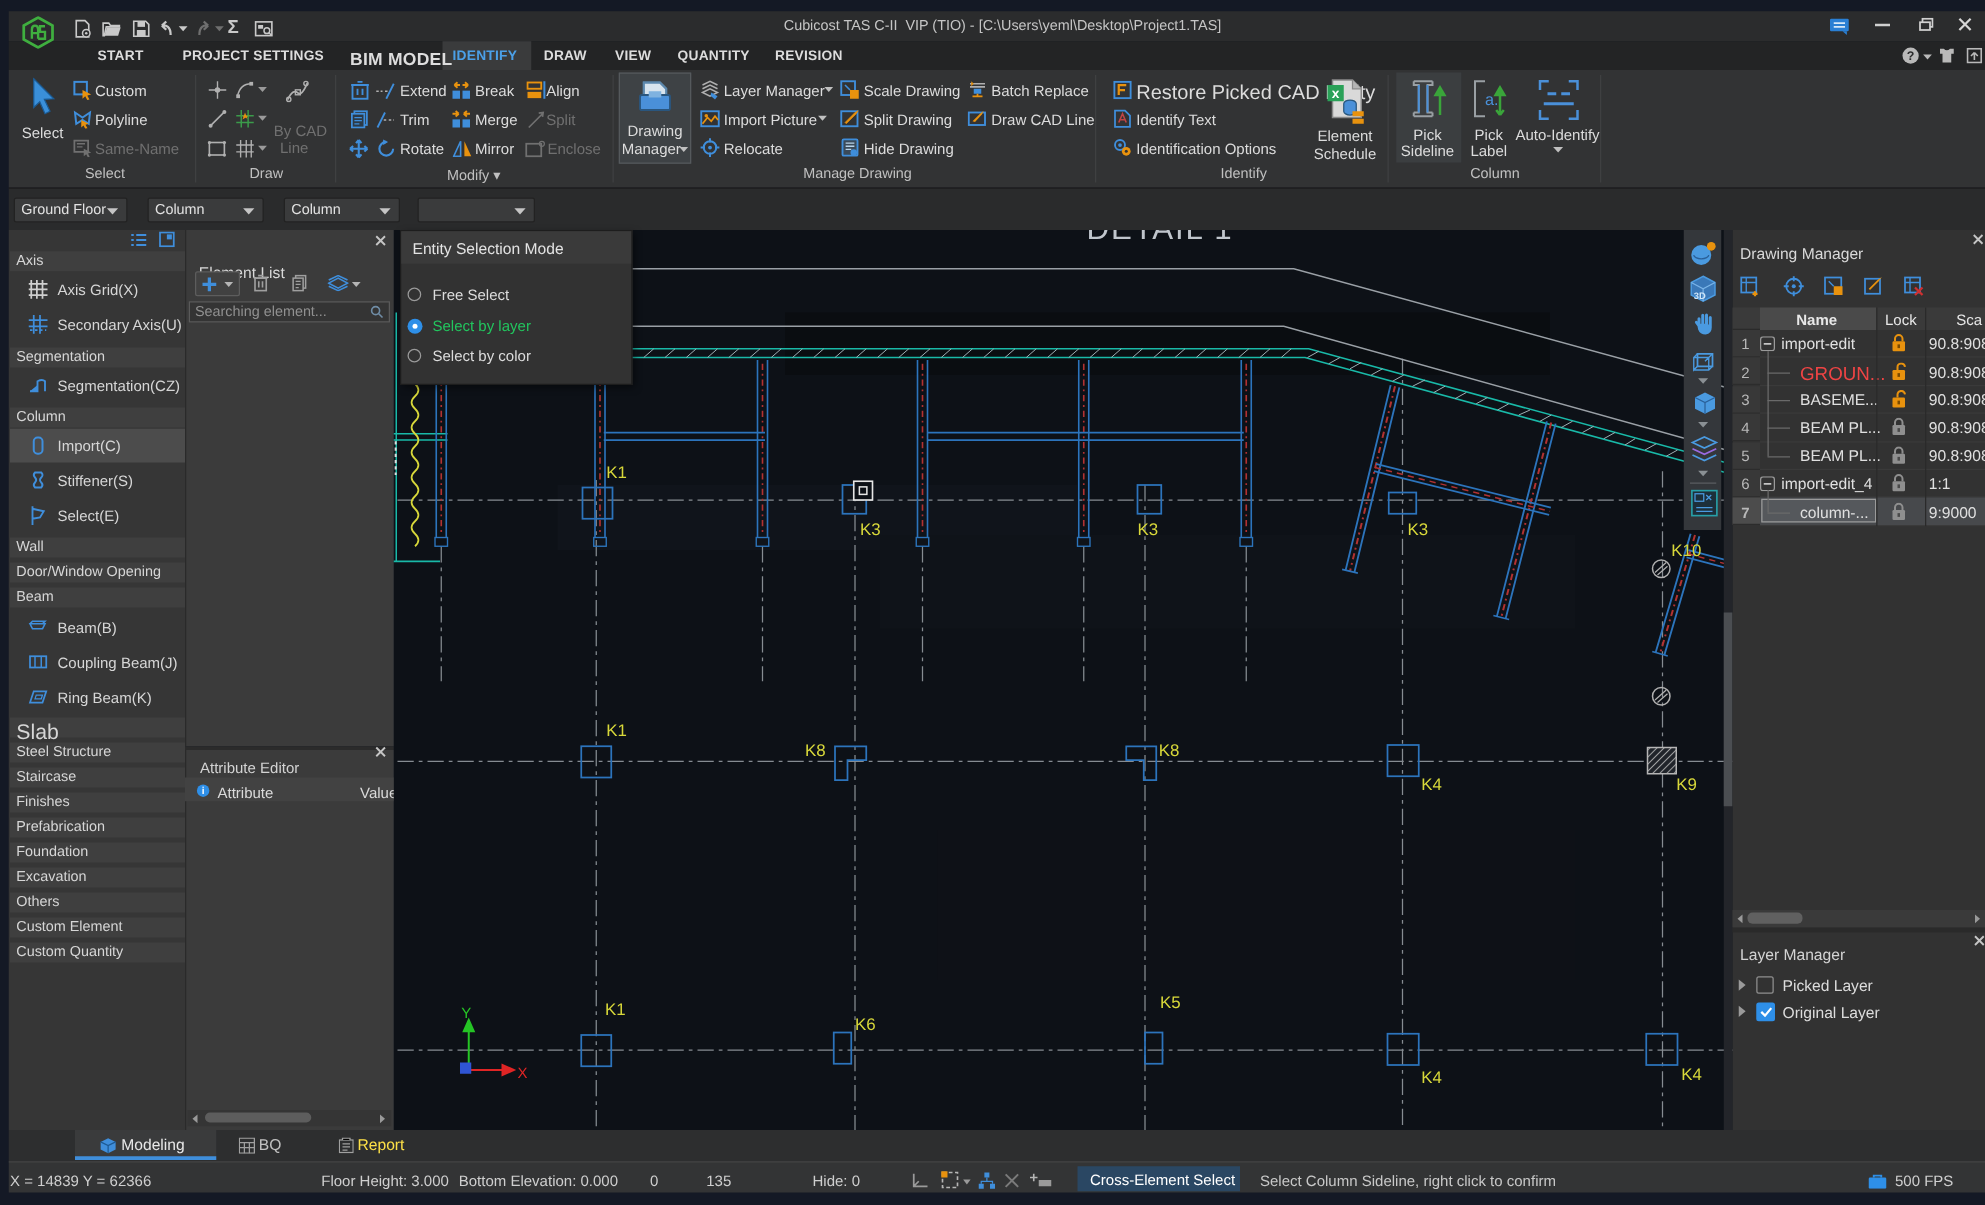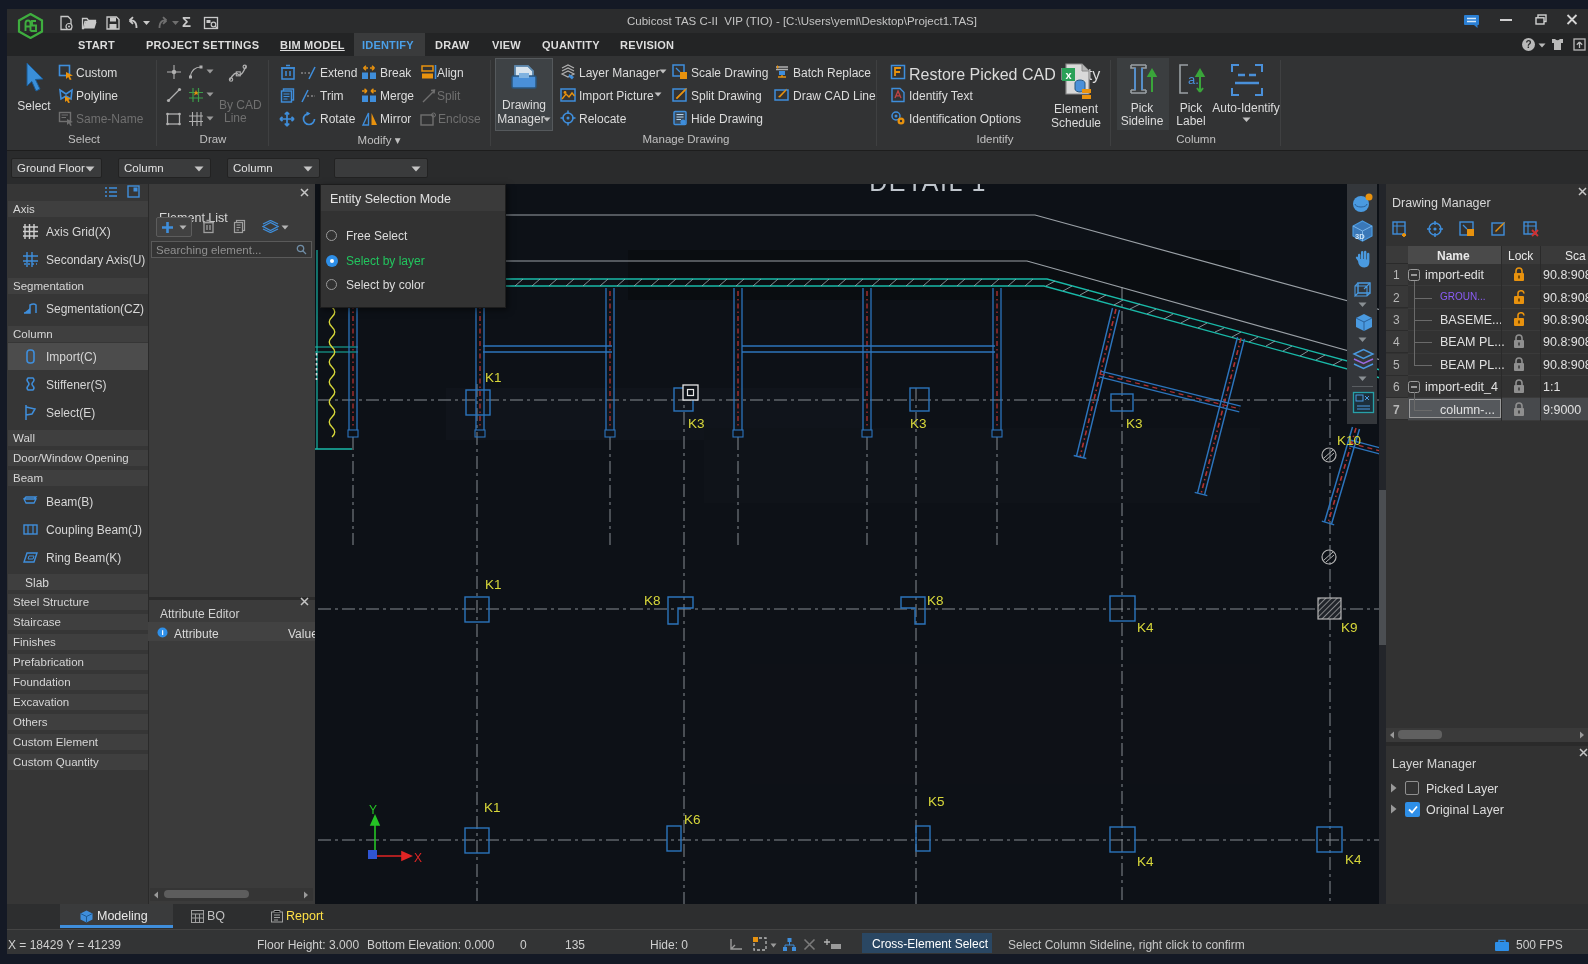--- a/index.html
+++ b/index.html
@@ -65,21 +65,21 @@
 <svg class="ab" style="left:1535px;top:14px;" width="12" height="11" viewBox="0 0 12 11">
       <rect x="3" y="1" width="8" height="6.5" fill="none" stroke="#d0d0d0" stroke-width="1.4"></rect>
       <rect x="1" y="3.8" width="8" height="6.2" fill="#2b2c2d" stroke="#d0d0d0" stroke-width="1.4"></rect>
     </svg>
 <svg class="ab" style="left:1566px;top:14px;" width="12" height="11" viewBox="0 0 12 11">
       <path d="M1.5 1 L10.5 10 M10.5 1 L1.5 10" stroke="#d5d5d5" stroke-width="1.8"></path>
     </svg>
 <div class="ab" style="left:354px;top:33px;width:71px;height:23px;background:#3a3b3c;"></div>
 <div class="txt" style="left:78px;top:39px;font-size:11px;font-weight:bold;color:#dddddd;letter-spacing:0.2px;">START</div>
 <div class="txt" style="left:146px;top:39px;font-size:11px;font-weight:bold;color:#dddddd;letter-spacing:0.2px;">PROJECT SETTINGS</div>
-<div class="txt" style="left:280px;top:39px;font-size:11px;font-weight:bold;color:#dddddd;letter-spacing:0.2px;text-decoration:underline;">BIM MODEL</div>
+<div class="txt" style="left:280px;top:39px;font-size:14px;font-weight:bold;color:#dddddd;letter-spacing:0.2px;">BIM MODEL</div>
 <div class="txt" style="left:362px;top:39px;font-size:11px;font-weight:bold;color:#4ba0e8;letter-spacing:0.2px;">IDENTIFY</div>
 <div class="txt" style="left:435px;top:39px;font-size:11px;font-weight:bold;color:#dddddd;letter-spacing:0.2px;">DRAW</div>
 <div class="txt" style="left:492px;top:39px;font-size:11px;font-weight:bold;color:#dddddd;letter-spacing:0.2px;">VIEW</div>
 <div class="txt" style="left:542px;top:39px;font-size:11px;font-weight:bold;color:#dddddd;letter-spacing:0.2px;">QUANTITY</div>
 <div class="txt" style="left:620px;top:39px;font-size:11px;font-weight:bold;color:#dddddd;letter-spacing:0.2px;">REVISION</div>
 <svg class="ab" style="left:1521px;top:37px;" width="15" height="15" viewBox="0 0 15 15">
       <circle cx="7.5" cy="7.5" r="6.5" fill="#b9b9b9"></circle>
       <text x="7.5" y="11" font-size="10" font-weight="bold" text-anchor="middle" fill="#2b2c2d">?</text>
     </svg>
 <svg class="ab" style="left:1538px;top:43px;" width="8" height="5" viewBox="0 0 8 5">
@@ -417,21 +417,21 @@
       <rect x="2" y="4" width="13" height="9" fill="none" stroke="#3f8edb" stroke-width="1.4"></rect>
       <path d="M6 4 V13 M11 4 V13" stroke="#3f8edb" stroke-width="1.2"></path>
     </svg>
 <div class="txt" style="left:46px;top:523px;color:#d6d6d6;font-size:12px;">Coupling Beam(J)</div>
 <svg class="ab" style="left:22px;top:549px;" width="17" height="17" viewBox="0 0 17 17">
       <path d="M5 4 H15 L12 13 H2 Z" fill="none" stroke="#3f8edb" stroke-width="1.4"></path>
       <path d="M7 7 H12 L11 10 H6 Z" fill="none" stroke="#3f8edb" stroke-width="1"></path>
     </svg>
 <div class="txt" style="left:46px;top:551px;color:#d6d6d6;font-size:12px;">Ring Beam(K)</div>
 <div class="ab" style="left:8px;top:574px;width:140px;height:16px;background:#3f3f3f;"></div>
-<div class="txt" style="left:13px;top:576px;color:#d6d6d6;font-size:12px;margin-left:12px;">Slab</div>
+<div class="txt" style="left:13px;top:576px;color:#d6d6d6;font-size:17px;">Slab</div>
 <div class="ab" style="left:8px;top:594px;width:140px;height:16px;background:#3f3f3f;"></div>
 <div class="txt" style="left:13px;top:596px;color:#d6d6d6;font-size:11.5px;">Steel Structure</div>
 <div class="ab" style="left:8px;top:614px;width:140px;height:16px;background:#3f3f3f;"></div>
 <div class="txt" style="left:13px;top:616px;color:#d6d6d6;font-size:11.5px;">Staircase</div>
 <div class="ab" style="left:8px;top:634px;width:140px;height:16px;background:#3f3f3f;"></div>
 <div class="txt" style="left:13px;top:636px;color:#d6d6d6;font-size:11.5px;">Finishes</div>
 <div class="ab" style="left:8px;top:654px;width:140px;height:16px;background:#3f3f3f;"></div>
 <div class="txt" style="left:13px;top:656px;color:#d6d6d6;font-size:11.5px;">Prefabrication</div>
 <div class="ab" style="left:8px;top:674px;width:140px;height:16px;background:#3f3f3f;"></div>
 <div class="txt" style="left:13px;top:676px;color:#d6d6d6;font-size:11.5px;">Foundation</div>
@@ -765,21 +765,21 @@
 <div class="txt" style="left:1425px;top:268px;color:#e0e0e0;font-size:12.5px;">import-edit</div>
 <svg class="ab" style="left:1512px;top:267px;" width="14" height="15" viewBox="0 0 14 15">
       <rect x="2" y="6" width="10" height="8" rx="1" fill="#e8920e"></rect>
       <path d="M4 6 V4 a3 3 0 0 1 6 0 V6" fill="none" stroke="#e8920e" stroke-width="1.6"></path>
       <rect x="6" y="8.5" width="2" height="3" fill="#7a4a00"></rect>
     </svg>
 <div class="txt" style="left:1543px;top:268px;color:#e0e0e0;font-size:12.5px;">90.8:9086</div>
 <div class="ab" style="left:1386px;top:286px;width:22px;height:22px;background:#383838;border-bottom:1px solid #2c2c2c;"></div>
 <div class="ab" style="left:1408px;top:308px;width:180px;height:1px;background:#3a3a3a;"></div>
 <div class="txt" style="left:1393px;top:291px;color:#b8b8b8;font-size:12px;">2</div>
-<div class="txt" style="left:1440px;top:291px;color:#8b5cf6;font-size:10px;">GROUN...</div>
+<div class="txt" style="left:1440px;top:291px;color:#ef4444;font-size:15px;">GROUN...</div>
 <svg class="ab" style="left:1512px;top:290px;" width="14" height="15" viewBox="0 0 14 15">
       <rect x="2" y="6" width="10" height="8" rx="1" fill="#e8920e"></rect>
       <path d="M6 6 V4 a3 3 0 0 1 6 -0.5" fill="none" stroke="#e8920e" stroke-width="1.6"></path>
       <rect x="6" y="8.5" width="2" height="3" fill="#7a4a00"></rect>
     </svg>
 <div class="txt" style="left:1543px;top:291px;color:#e0e0e0;font-size:12.5px;">90.8:9086</div>
 <div class="ab" style="left:1386px;top:309px;width:22px;height:22px;background:#383838;border-bottom:1px solid #2c2c2c;"></div>
 <div class="ab" style="left:1408px;top:330px;width:180px;height:1px;background:#3a3a3a;"></div>
 <div class="txt" style="left:1393px;top:313px;color:#b8b8b8;font-size:12px;">3</div>
 <div class="txt" style="left:1440px;top:313px;color:#e0e0e0;font-size:12.5px;">BASEME...</div>
@@ -880,21 +880,21 @@
 <svg class="ab" style="left:191px;top:910px;" width="13" height="13" viewBox="0 0 13 13">
       <rect x="0.5" y="0.5" width="12" height="12" fill="none" stroke="#a0a0a0"></rect>
       <path d="M0.5 4 H12.5 M4.5 4 V12.5 M8.5 4 V12.5 M0.5 8 H12.5" stroke="#a0a0a0"></path>
     </svg>
 <div class="txt" style="left:207px;top:909px;color:#c0c0c0;font-size:12.5px;">BQ</div>
 <svg class="ab" style="left:271px;top:910px;" width="12" height="13" viewBox="0 0 12 13">
       <rect x="0.5" y="2" width="11" height="10" fill="none" stroke="#a0a0a0"></rect>
       <path d="M3 2 V0.5 H9 V2 M3 5 H9 M3 7.5 H9 M3 10 H7" stroke="#a0a0a0"></path>
     </svg>
 <div class="txt" style="left:286px;top:909px;color:#fde047;font-size:12.5px;">Report</div>
-<div class="txt" style="left:8px;top:938px;color:#cfcfcf;font-size:12px;">X = 18429 Y = 41239</div>
+<div class="txt" style="left:8px;top:938px;color:#cfcfcf;font-size:12px;">X = 14839 Y = 62366</div>
 <div class="txt" style="left:257px;top:938px;color:#cfcfcf;font-size:12px;">Floor Height: 3.000</div>
 <div class="txt" style="left:367px;top:938px;color:#cfcfcf;font-size:12px;">Bottom Elevation: 0.000</div>
 <div class="txt" style="left:520px;top:938px;color:#cfcfcf;font-size:12px;">0</div>
 <div class="txt" style="left:565px;top:938px;color:#cfcfcf;font-size:12px;">135</div>
 <div class="txt" style="left:650px;top:938px;color:#cfcfcf;font-size:12px;">Hide: 0</div>
 <svg class="ab" style="left:729px;top:938px;" width="15" height="13" viewBox="0 0 15 13">
       <path d="M2 1 V11 H13 M2 11 L6 7" stroke="#9a9a9a" stroke-width="1.4" fill="none"></path>
     </svg>
 <svg class="ab" style="left:752px;top:936px;" width="16" height="16" viewBox="0 0 16 16">
       <rect x="2" y="2" width="12" height="12" fill="none" stroke="#b5b5b5" stroke-width="1.3" stroke-dasharray="3 2"></rect>

